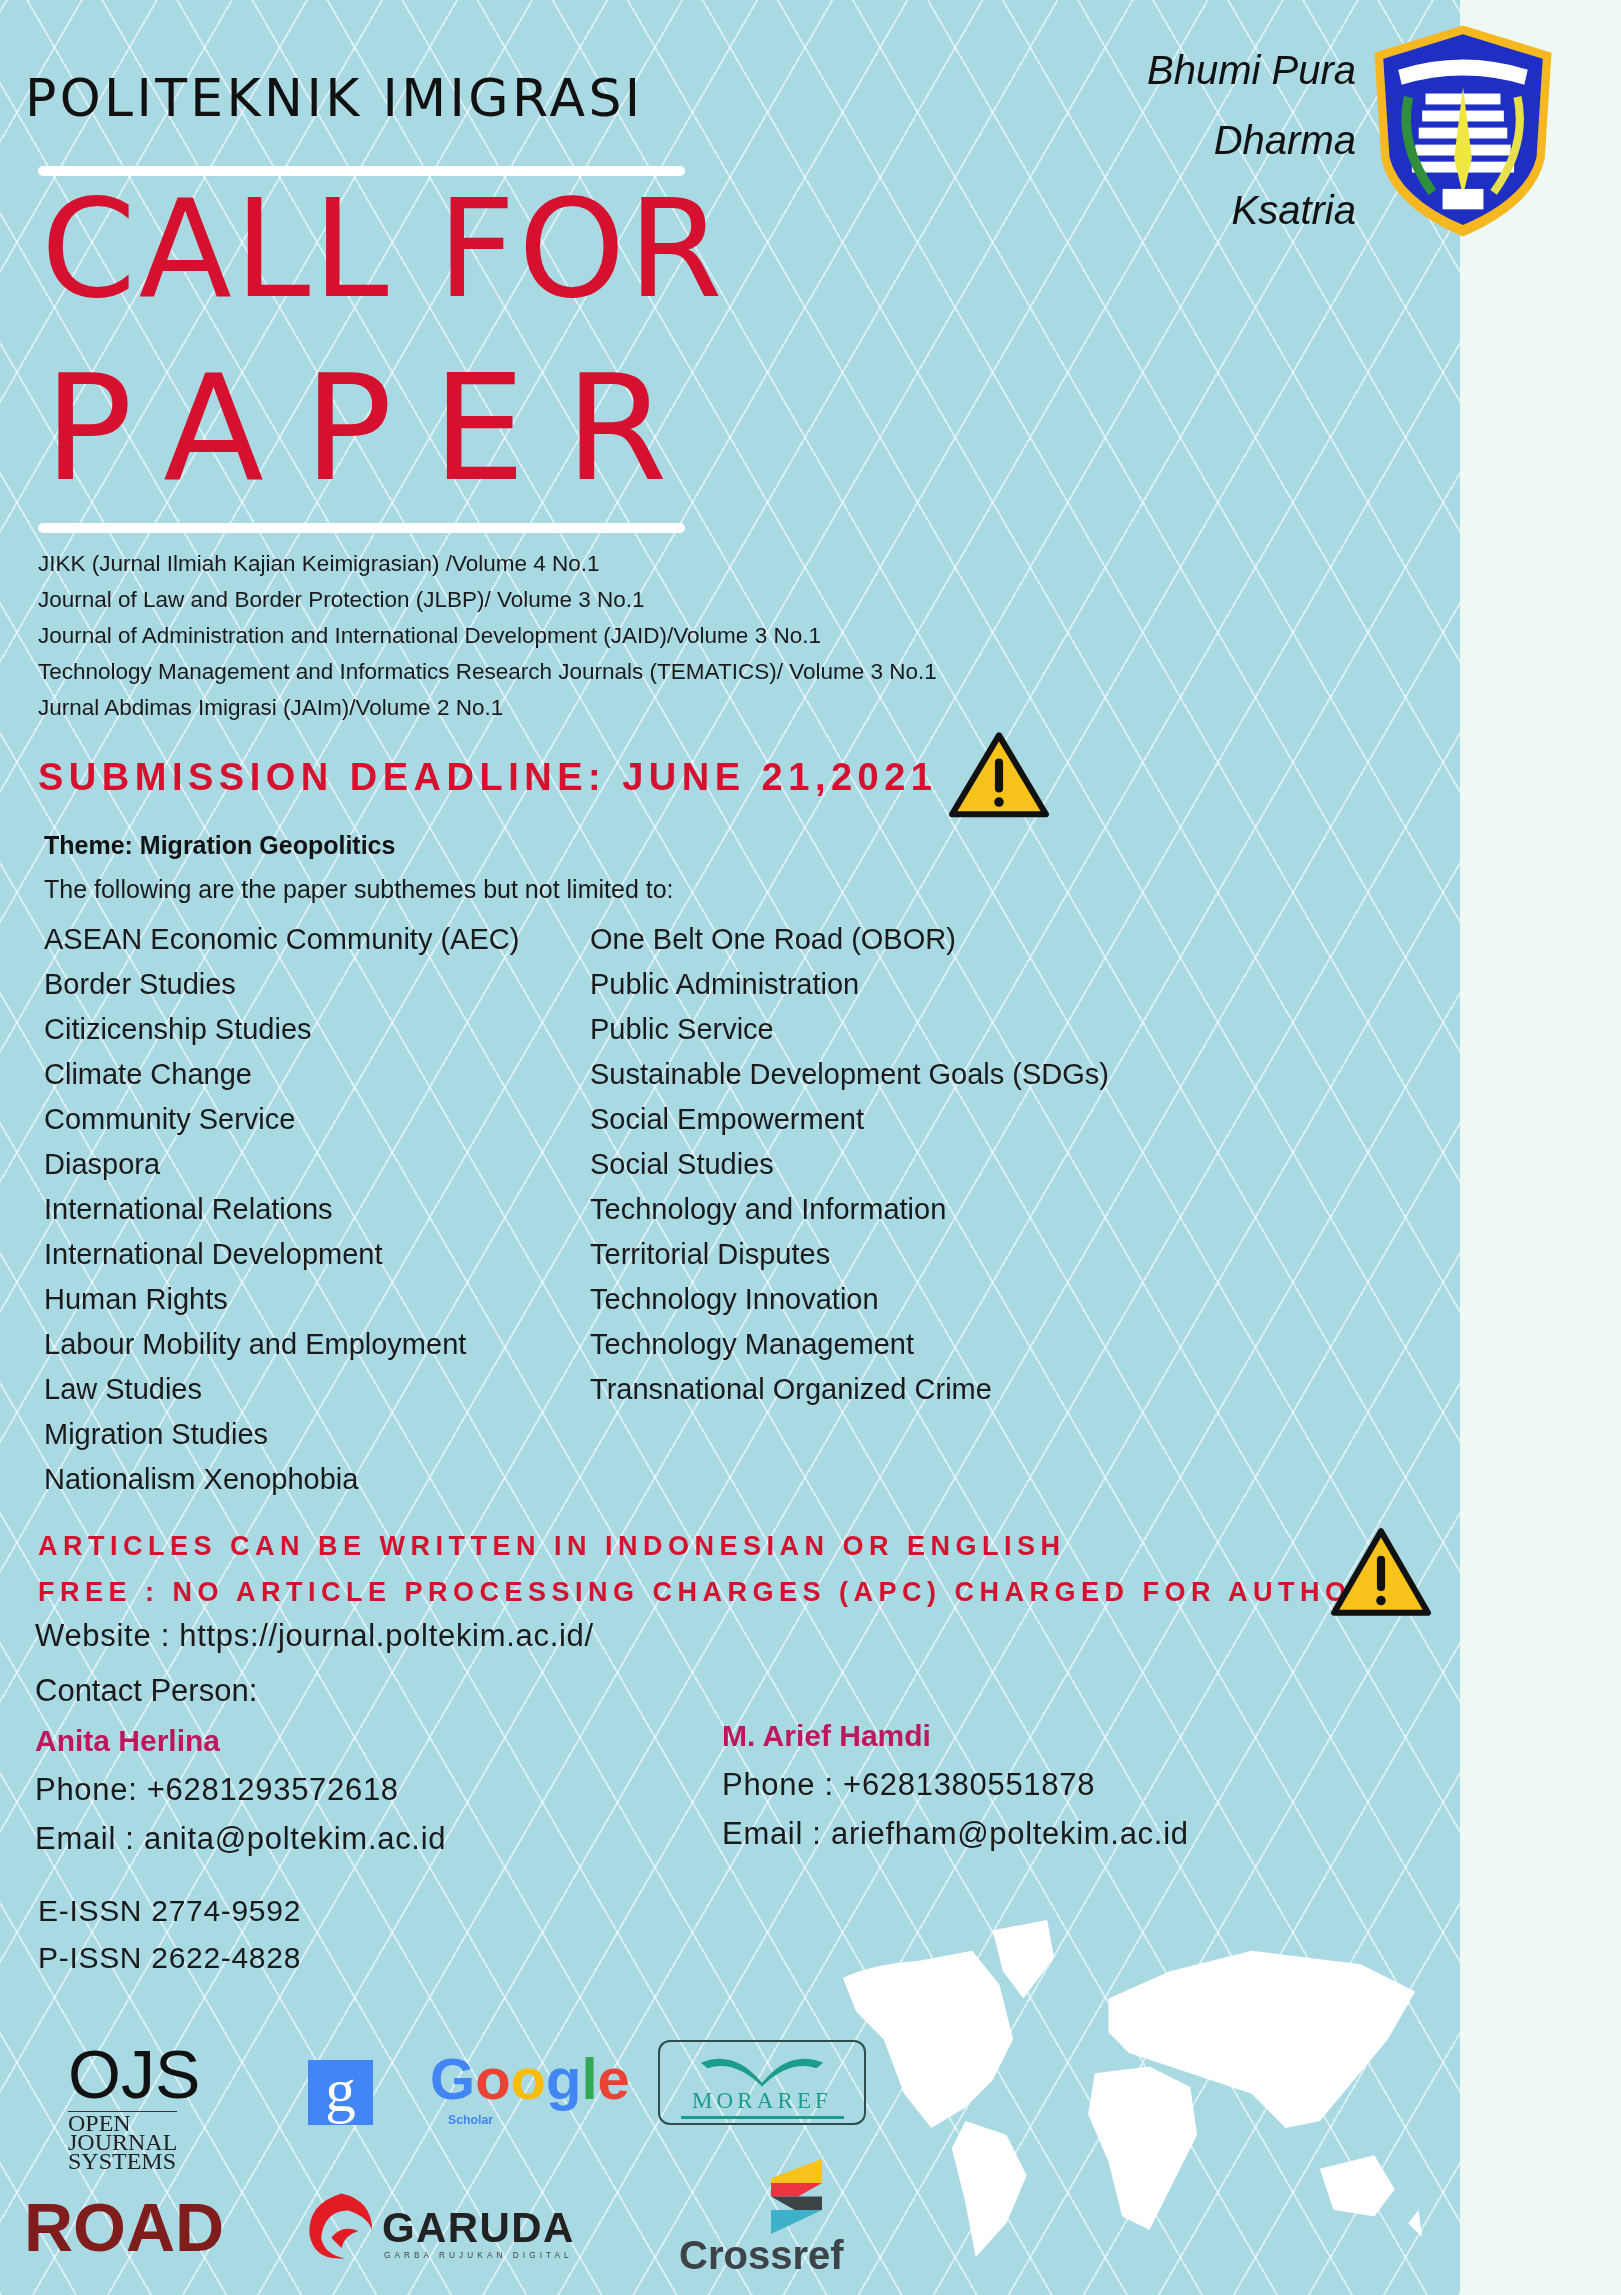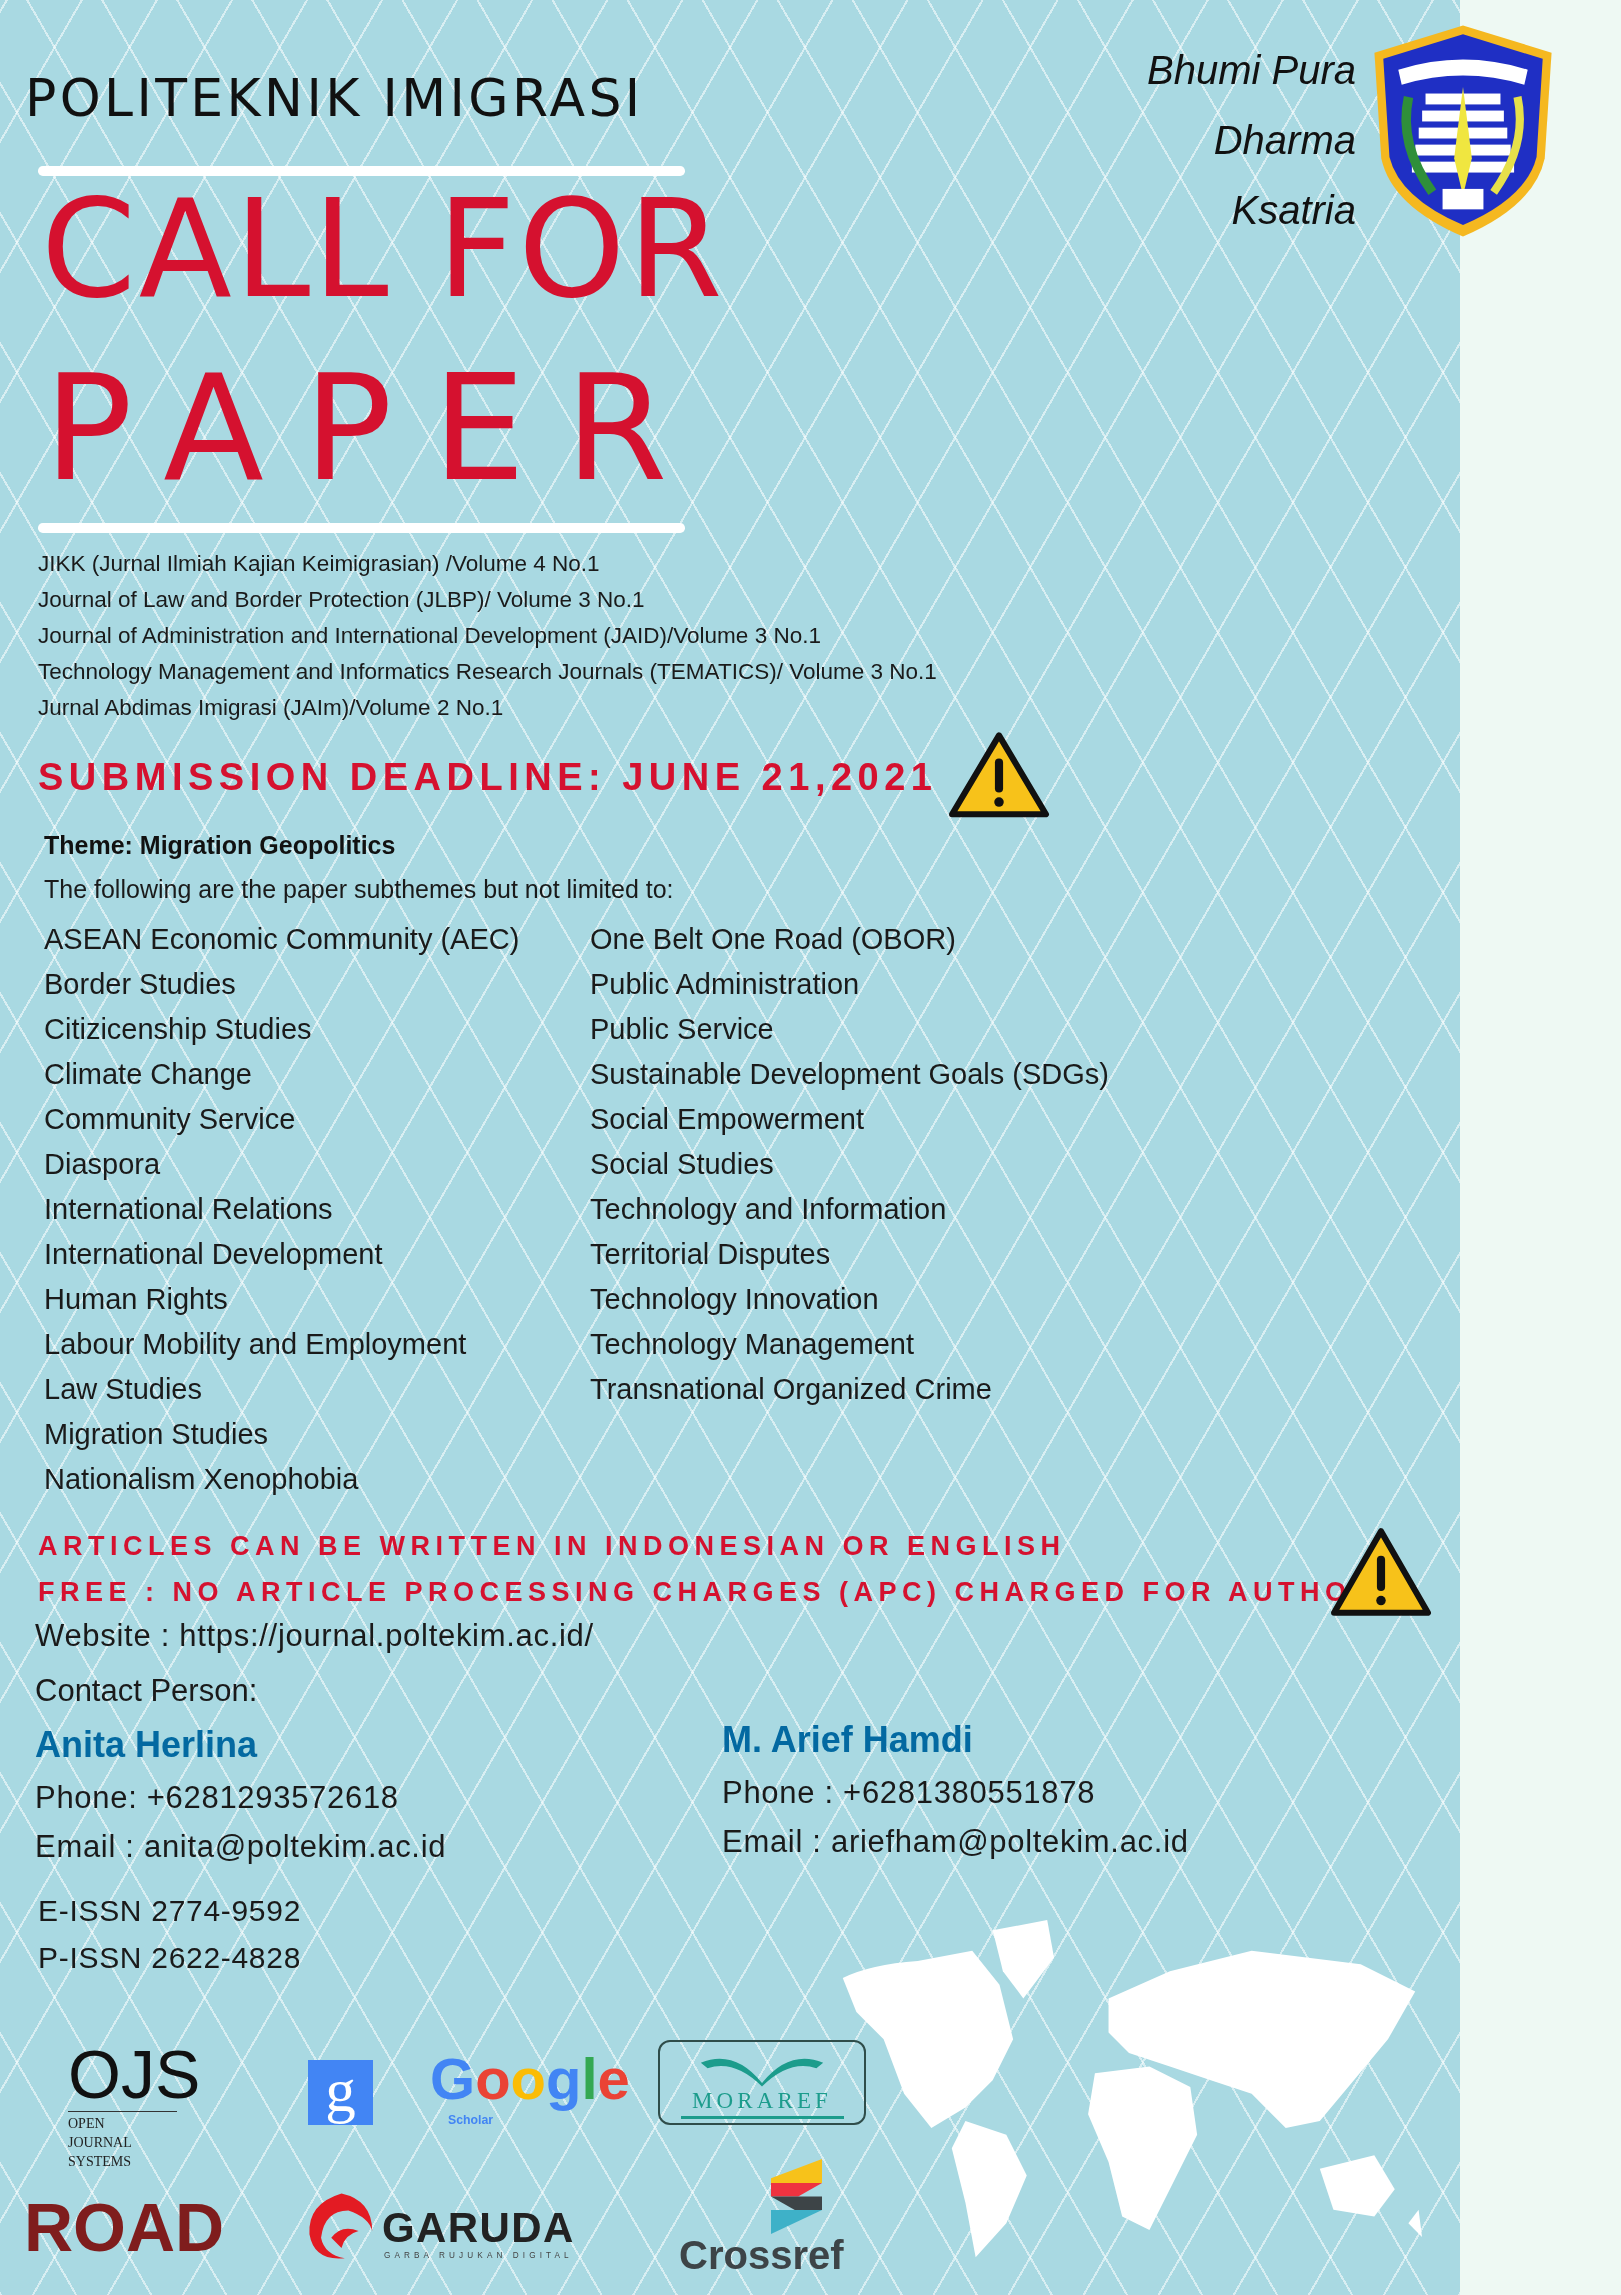--- a/index.html
+++ b/index.html
@@ -21,21 +21,21 @@
   .deadline { left:38px; top:756px; font-size:38px; font-weight:bold; letter-spacing:5.5px; color:#d5112f; }
   .warn { width:102px; height:89px; }
   .theme { left:44px; top:831px; font-size:25px; font-weight:bold; color:#111; }
   .intro { left:44px; top:875px; font-size:25px; color:#1a1a1a; }
   .col { top:917px; font-size:29px; line-height:45px; color:#1a1a1a; }
   .col1 { left:44px; }
   .col2 { left:590px; }
   .caps { left:38px; font-size:27px; font-weight:bold; letter-spacing:5.5px; color:#d5112f; }
   .website { left:35px; top:1618px; font-size:31px; color:#1a1a1a; letter-spacing:0.7px; }
   .cp { left:35px; top:1673px; font-size:31px; color:#1a1a1a; }
-  .cname { font-size:36px; font-weight:bold; color:#0369a1; }
+  .cname { font-size:30px; font-weight:bold; color:#be185d; }
   .cline { font-size:31px; color:#1a1a1a; letter-spacing:0.7px; }
   .issn { left:38px; font-size:30px; color:#1a1a1a; letter-spacing:0.7px; }
   .logo { position:absolute; }
 </style>
 </head>
 <body>
 
 <div class="poster"></div>
 <div class="side"></div>
 
@@ -148,21 +148,21 @@
     <path d="M390 250 L470 240 L530 270 L540 340 L500 420 L470 480 L430 460 L410 380 L380 310 Z"></path>
     <path d="M410 140 L500 100 L620 70 L780 90 L860 130 L820 200 L770 260 L720 320 L670 330 L620 280 L560 260 L500 240 L440 220 L410 190 Z"></path>
     <path d="M720 390 L800 370 L830 420 L800 460 L740 450 Z"></path>
     <path d="M850 470 L865 450 L870 490 Z"></path>
   </g>
 </svg>
 
 <div class="logo" style="left:68px; top:2040px; width:123px;">
   <div style="font-family:Liberation Sans, sans-serif; font-size:68px; line-height:1; color:#111;">OJS</div>
   <div style="border-top:1.4px solid #333; width:109px; margin:2.7px 0;"></div>
-  <div style="font-family:'Liberation Serif',serif; font-size:14px; line-height:19px; color:#222;">
+  <div style="font-family:'Liberation Serif',serif; font-size:24px; line-height:19px; color:#222;">
     <div>OPEN</div>
     <div>JOURNAL</div>
     <div>SYSTEMS</div>
   </div>
 </div>
 
 <div class="logo" style="left:308px; top:2057px; width:280px; height:68px;">
   <div style="position:absolute; left:0; top:3.4px; width:65px; height:65px; background:#4285f4; color:#fff; font-family:'Liberation Serif',serif; font-size:61px; line-height:61px; text-align:center;">g</div>
   <div style="position:absolute; left:74px; top:-6.8px; font-size:58px; font-weight:bold; line-height:1;margin-left:48px;">
     <span style="color:#4285f4">G</span><span style="color:#ea4335">o</span><span style="color:#fbbc05">o</span><span style="color:#4285f4">g</span><span style="color:#34a853">l</span><span style="color:#ea4335">e</span>

